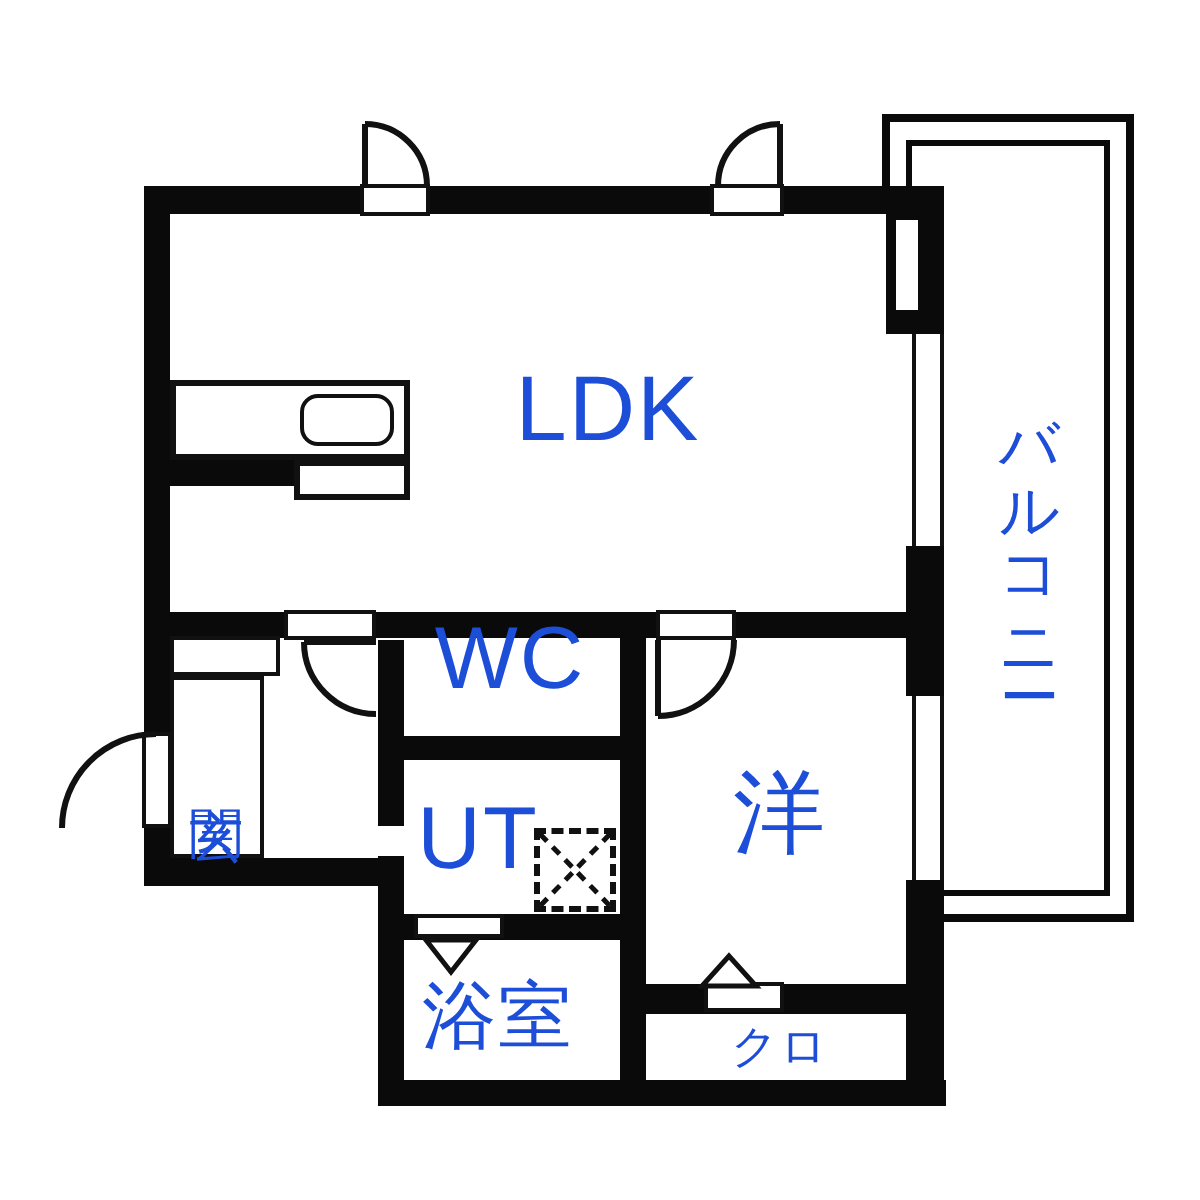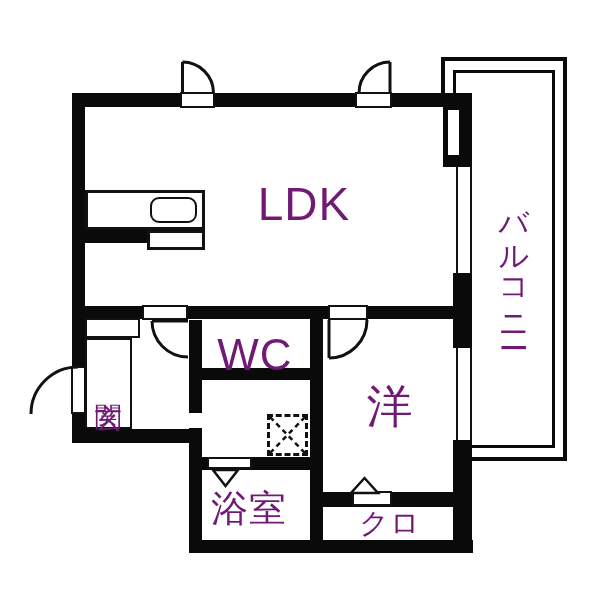--- a/index.html
+++ b/index.html
@@ -10,21 +10,21 @@
   .abs{position:absolute;box-sizing:border-box;}
   .wall{position:absolute;background:#0a0a0a;}
   .open{position:absolute;box-sizing:border-box;background:#ffffff;border:2px solid #111111;}
   .plainopen{position:absolute;background:#ffffff;}
   .gapwin{position:absolute;box-sizing:border-box;background:#ffffff;
     border-left:2px solid #111111;border-right:2px solid #111111;}
   .fixture{position:absolute;box-sizing:border-box;background:#ffffff;border:3px solid #111111;}
   .floor{position:absolute;background:#ffffff;}
   .label{
     position:absolute;transform:translate(-50%,-50%);white-space:nowrap;
-    color:#701a75;line-height:1.05;letter-spacing:1px;
+    color:#1d4ed8;line-height:1.05;letter-spacing:1px;
   }
   .vert{writing-mode:vertical-rl;text-orientation:upright;transform:translate(-50%,-50%);}
   svg.overlay{position:absolute;left:0;top:0;pointer-events:none;}
 </style>
 </head>
 <body>
 
 <div class="stage">
 
   <div class="abs" style="left:441px;top:57px;width:126px;height:404px;border:4px solid #0a0a0a;background:#ffffff;"></div>
@@ -87,19 +87,20 @@
     <g stroke="#111111" stroke-width="2.5" fill="#ffffff">
       <polygon points="213,470 238,470 225.5,486"></polygon>
       <polygon points="351,493 378,493 364.5,478"></polygon>
     </g>
     <g stroke="#111111" stroke-width="2.5" fill="none" stroke-dasharray="5 4">
       <path d="M270 417 L305 453 M305 417 L270 453"></path>
     </g>
   </svg>
 
   <div class="label" style="left:304px;top:204px;font-size:46px;">LDK</div>
-  <div class="label" style="left:255px;top:355px;font-size:44px;">WC</div>
+  <div class="label" style="left:255px;top:330px;font-size:44px;">WC</div>
+  <div class="label" style="left:239px;top:420px;font-size:44px;">UT</div>
   <div class="label" style="left:390px;top:406px;font-size:46px;">洋</div>
-  <div class="label" style="left:390px;top:523px;font-size:29px;">クロ</div>
+  <div class="label" style="left:390px;top:523px;font-size:23px;">クロ</div>
   <div class="label" style="left:249px;top:509px;font-size:37px;">浴室</div>
   <div class="label vert" style="left:108px;top:383px;font-size:27px;">玄関</div>
   <div class="label vert" style="left:514px;top:262px;font-size:30px;letter-spacing:2px;">バルコニー</div>
 </div>
 
 </body></html>

